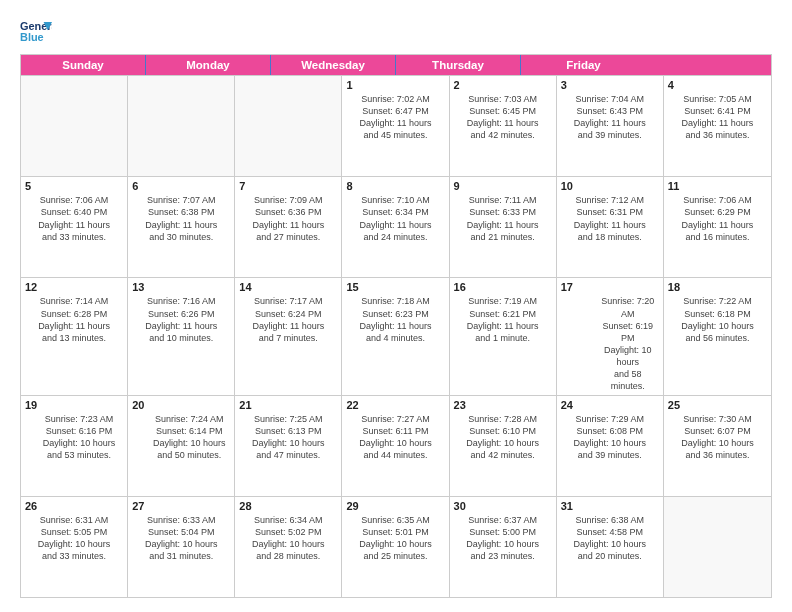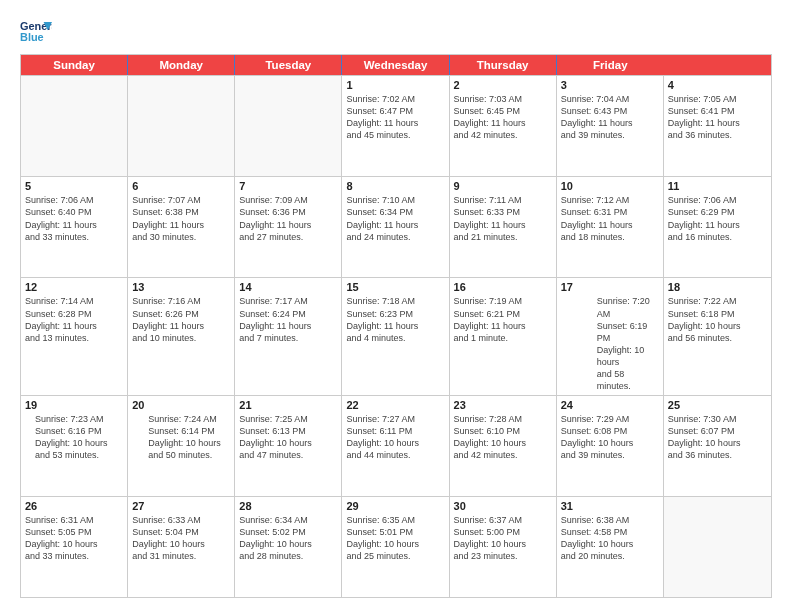--- a/index.html
+++ b/index.html
@@ -46,22 +46,22 @@
       color: #444;
     }
     .calendar {
       flex: 1;
       display: flex;
       flex-direction: column;
       border: 1px solid #ccc;
     }
     .cal-header-row {
       display: grid;
-      grid-template-columns: repeat(7, 1fr);
-      background: #ef4444;
+      grid-template-columns: repeat(6, 1fr);
+      background: #ec4899;
     }
     .cal-header-cell {
       color: #fff;
       font-size: 11.5px;
       font-weight: bold;
       text-align: center;
       padding: 4px 2px;
       border-right: 1px solid #4477cc;
     }
     .cal-header-cell:last-child { border-right: none; }
@@ -90,20 +90,21 @@
     .day-num {
       font-size: 11px;
       font-weight: bold;
       color: #222;
       margin-bottom: 2px;
     }
     .day-info {
       font-size: 9px;
       color: #444;
       line-height: 1.35;
+      text-align: center;
     }
   </style>
 </head>
 <body>
 
 <div class="page">
   <div class="header">
     <div class="logo">
       <svg class="logo-icon" viewBox="0 0 38 32">
         <text x="0" y="14" font-size="13" font-weight="bold" fill="#1a3a6c">General</text>
@@ -114,21 +115,20 @@
     <div class="title-block">
       <div class="month-title"></div>
       <div class="subtitle"></div>
     </div>
   </div>
 
   <div class="calendar">
     <div class="cal-header-row">
     <div class="cal-header-cell">Sunday</div>
         <div class="cal-header-cell">Monday</div>
-        <div class="cal-header-cell">Tuesday</div>
         <div class="cal-header-cell">Wednesday</div>
         <div class="cal-header-cell">Thursday</div>
         <div class="cal-header-cell">Friday</div>
       </div>
     <div class="cal-body">
     <div class="cal-week">
           <div class="cal-cell empty"></div>
           <div class="cal-cell empty"></div>
           <div class="cal-cell empty"></div>
           <div class="cal-cell">

